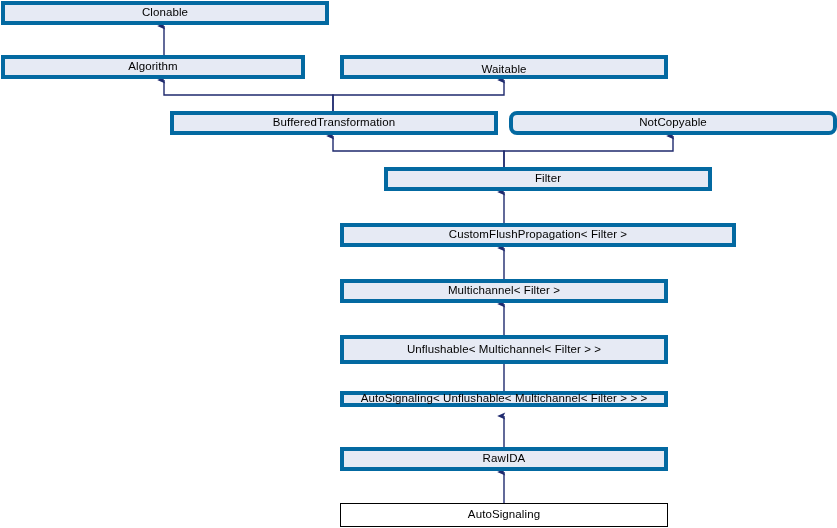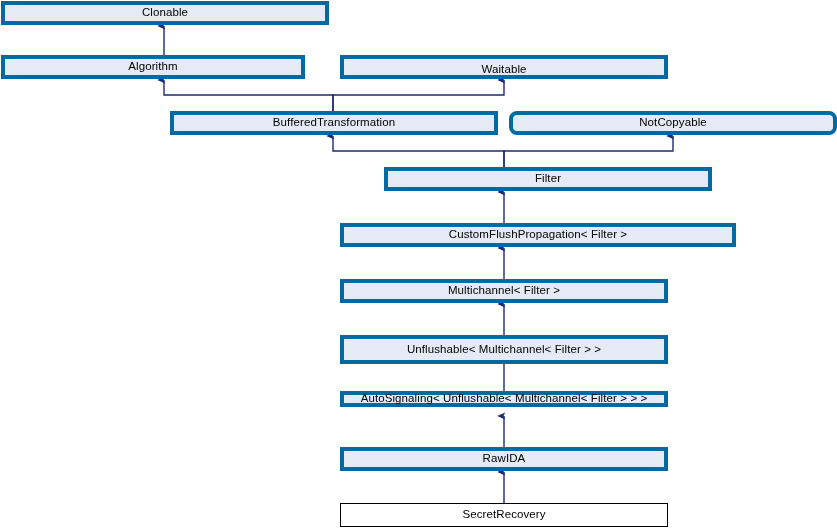--- a/index.html
+++ b/index.html
@@ -103,17 +103,17 @@
       <div class="node" style="left: 340px; top: 335px; width: 328px; height: 29px;">
         <span class="node-label">Unflushable&lt; Multichannel&lt; Filter &gt; &gt;</span>
       </div>
       <div class="node" style="left: 340px; top: 391px; width: 328px; height: 16px;">
         <span class="node-label">AutoSignaling&lt; Unflushable&lt; Multichannel&lt; Filter &gt; &gt; &gt;</span>
       </div>
       <div class="node" style="left: 340px; top: 447px; width: 328px; height: 24px;">
         <span class="node-label">RawIDA</span>
       </div>
       <div class="node focus" style="left: 340px; top: 503px; width: 328px; height: 24px;">
-        <span class="node-label">SecretRecovery</span>
+        <span class="node-label">AutoSignaling</span>
       </div>
     </div>
 
 </div>
 
 </body></html>

